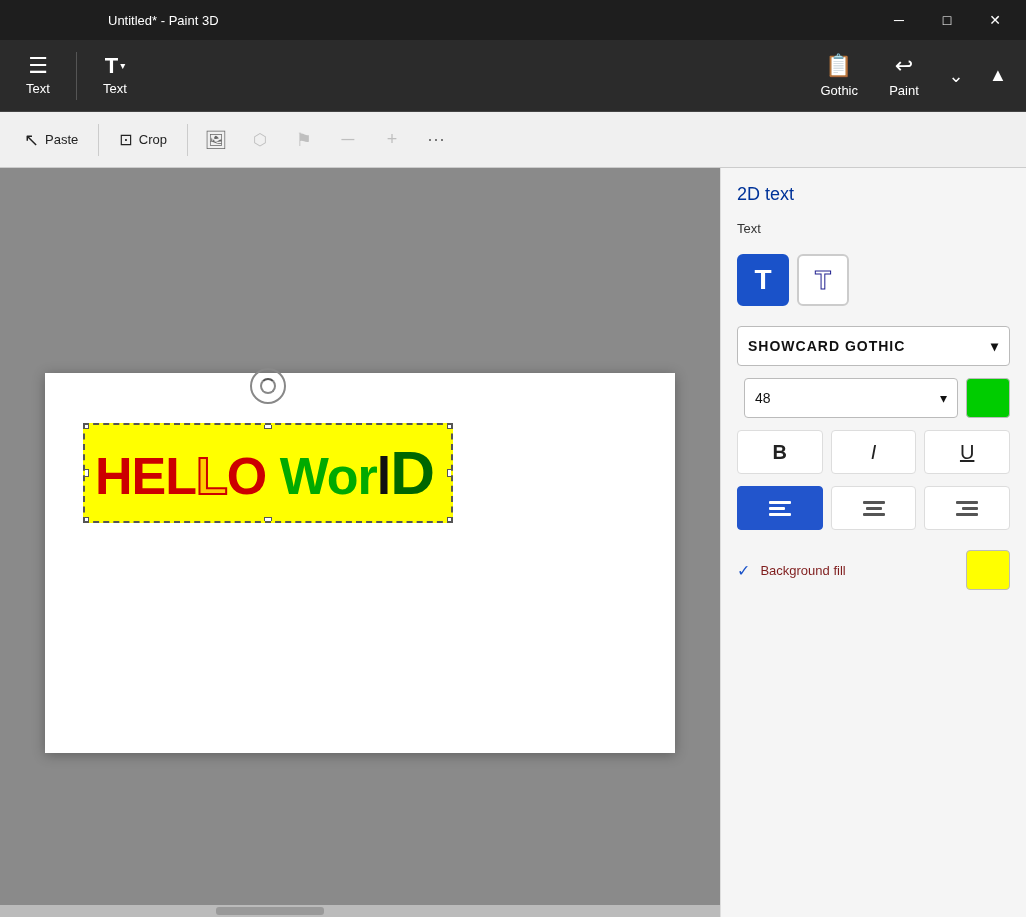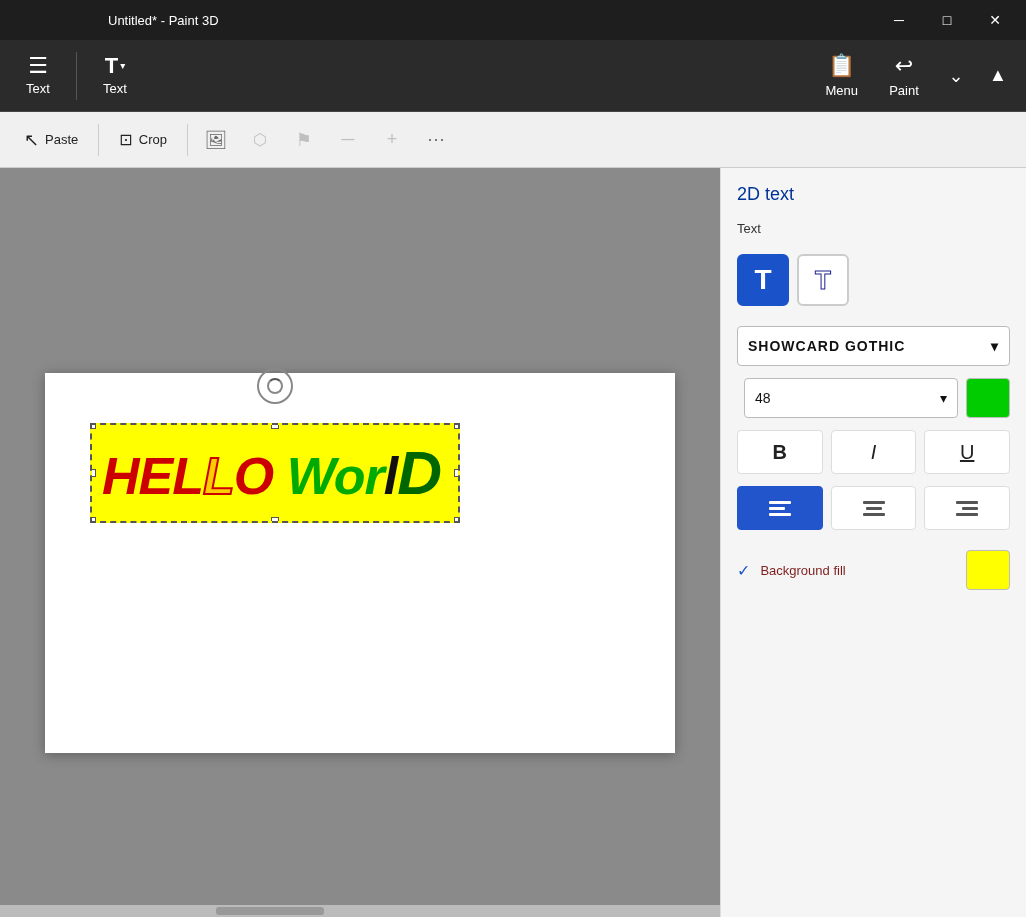--- a/index.html
+++ b/index.html
@@ -94,23 +94,22 @@
       width: 630px;
       height: 380px;
       position: relative;
       box-shadow: 0 2px 12px rgba(0,0,0,0.3);
       margin-top: 40px;
     }
 
     
     .text-box-wrapper {
       position: absolute;
-      left: 45px;
+      left: 38px;
       top: 50px;
-      font-style: italic;
     }
     .rotate-handle {
       width: 36px; height: 36px;
       border: 2px solid #888;
       border-radius: 50%;
       background: transparent;
       position: absolute;
       top: -55px;
       left: 50%;
       transform: translateX(-50%);
@@ -325,21 +324,21 @@
   <div class="menu-item">
     <div class="menu-icon" style="font-size:20px; display:flex; gap:2px; align-items:center;">
       <span style="font-weight:bold; font-size:22px;">T</span>
         <span style="font-size:10px;">▾</span>
     </div>
     <span>Text</span>
   </div>
   <div class="menu-right">
     <div class="menu-item" style="flex-direction:column;">
       <div style="font-size:22px;">📋</div>
-      <span>Menu</span>
+      <span>Gothic</span>
     </div>
     <div class="menu-item" style="flex-direction:column;">
       <div style="font-size:22px;">↩</div>
       <span>Paint</span>
     </div>
     <button class="menu-small-btn">⌄</button>
     <button class="menu-small-btn">▲</button>
   </div>
 </div>
 

